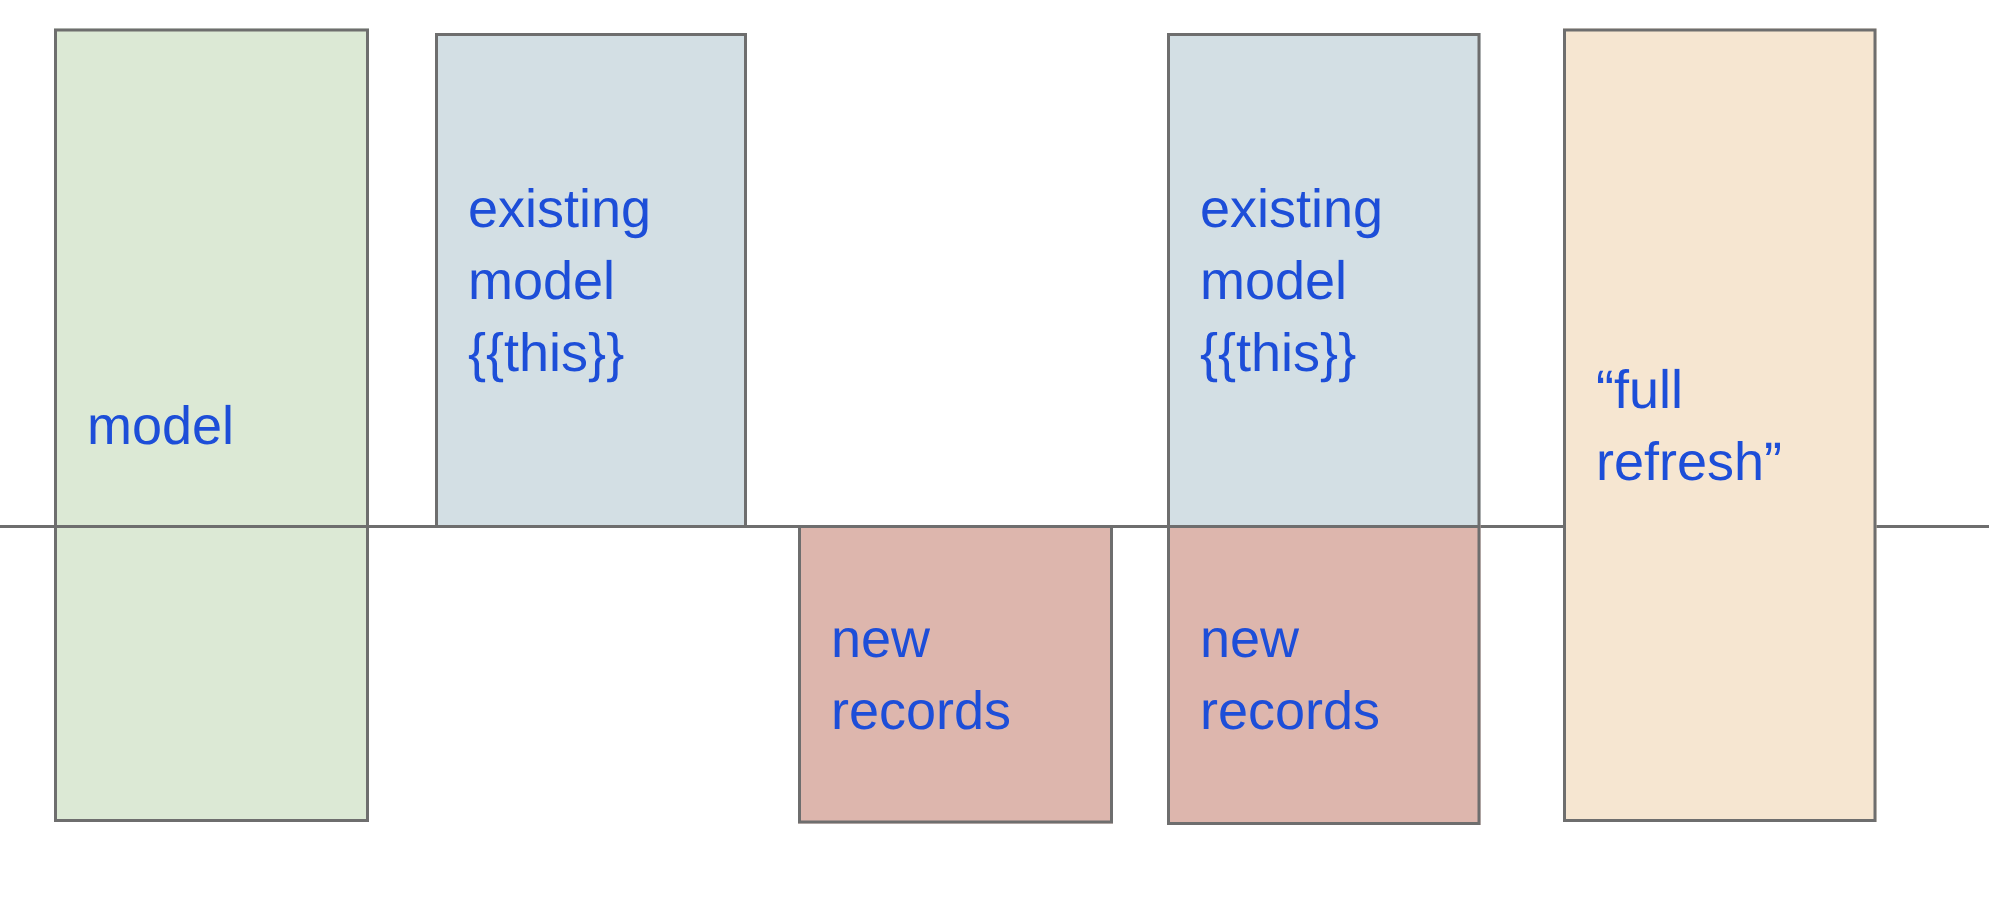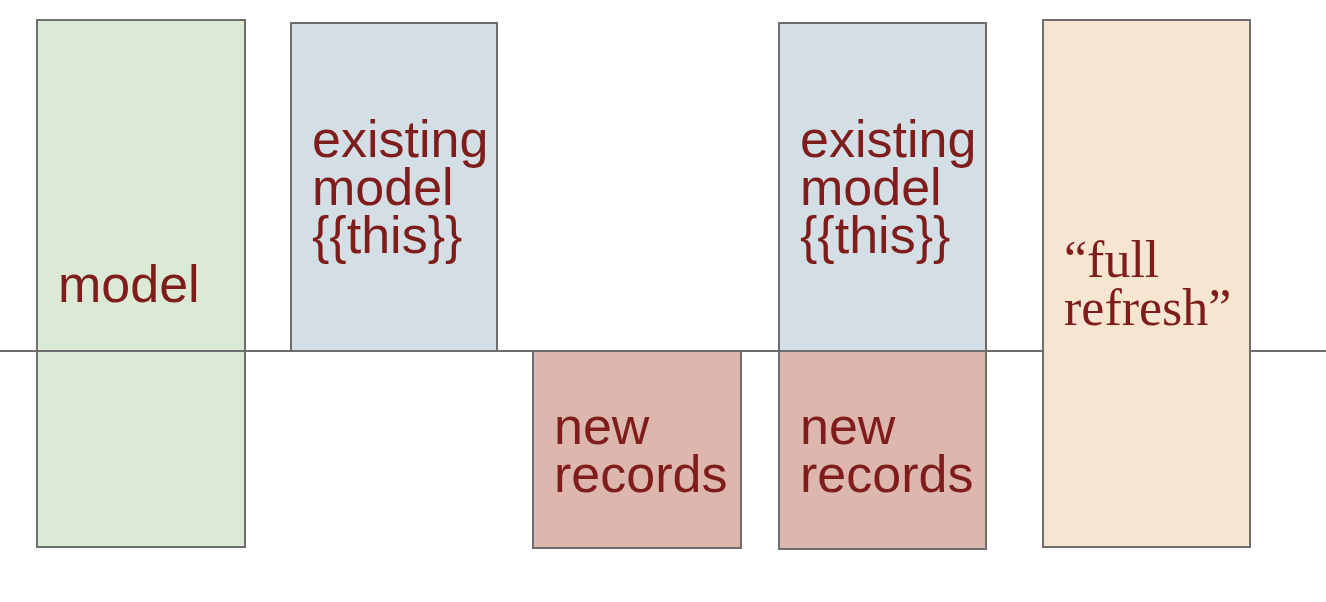--- a/index.html
+++ b/index.html
@@ -16,23 +16,23 @@
 
   .box {
     position: absolute;
     border: 2px solid #6e6e6e;
     display: flex;
     flex-direction: column;
     justify-content: center;
     align-items: flex-start;
     padding-left: 20px;
     padding-right: 0;
-    font-size: 52px;
+    font-size: 36px;
     line-height: 48px;
-    color: #7f1d1d;
+    color: #1d4ed8;
     z-index: 3;
   }
 
   .box-label { white-space: pre-line; }
 
   .box-source {
     left: 36px; top: 19px; width: 210px; height: 529px;
     background: #dce9d5;
     z-index: 1;
   }
@@ -48,21 +48,20 @@
     left: 778px; top: 22px; width: 209px; height: 330px;
     background: #d3dfe4;
   }
   .box-new-2 {
     left: 778px; top: 350px; width: 209px; height: 200px;
     background: #ddb6ad;
   }
   .box-full-refresh {
     left: 1042px; top: 19px; width: 209px; height: 529px;
     background: #f6e6d1;
-    font-family: Liberation Serif, serif;
   }
 
   .hline {
     position: absolute;
     left: 0; top: 350px;
     width: 1326px; height: 2px;
     background: #6e6e6e;
     z-index: 2;
   }
 </style>

